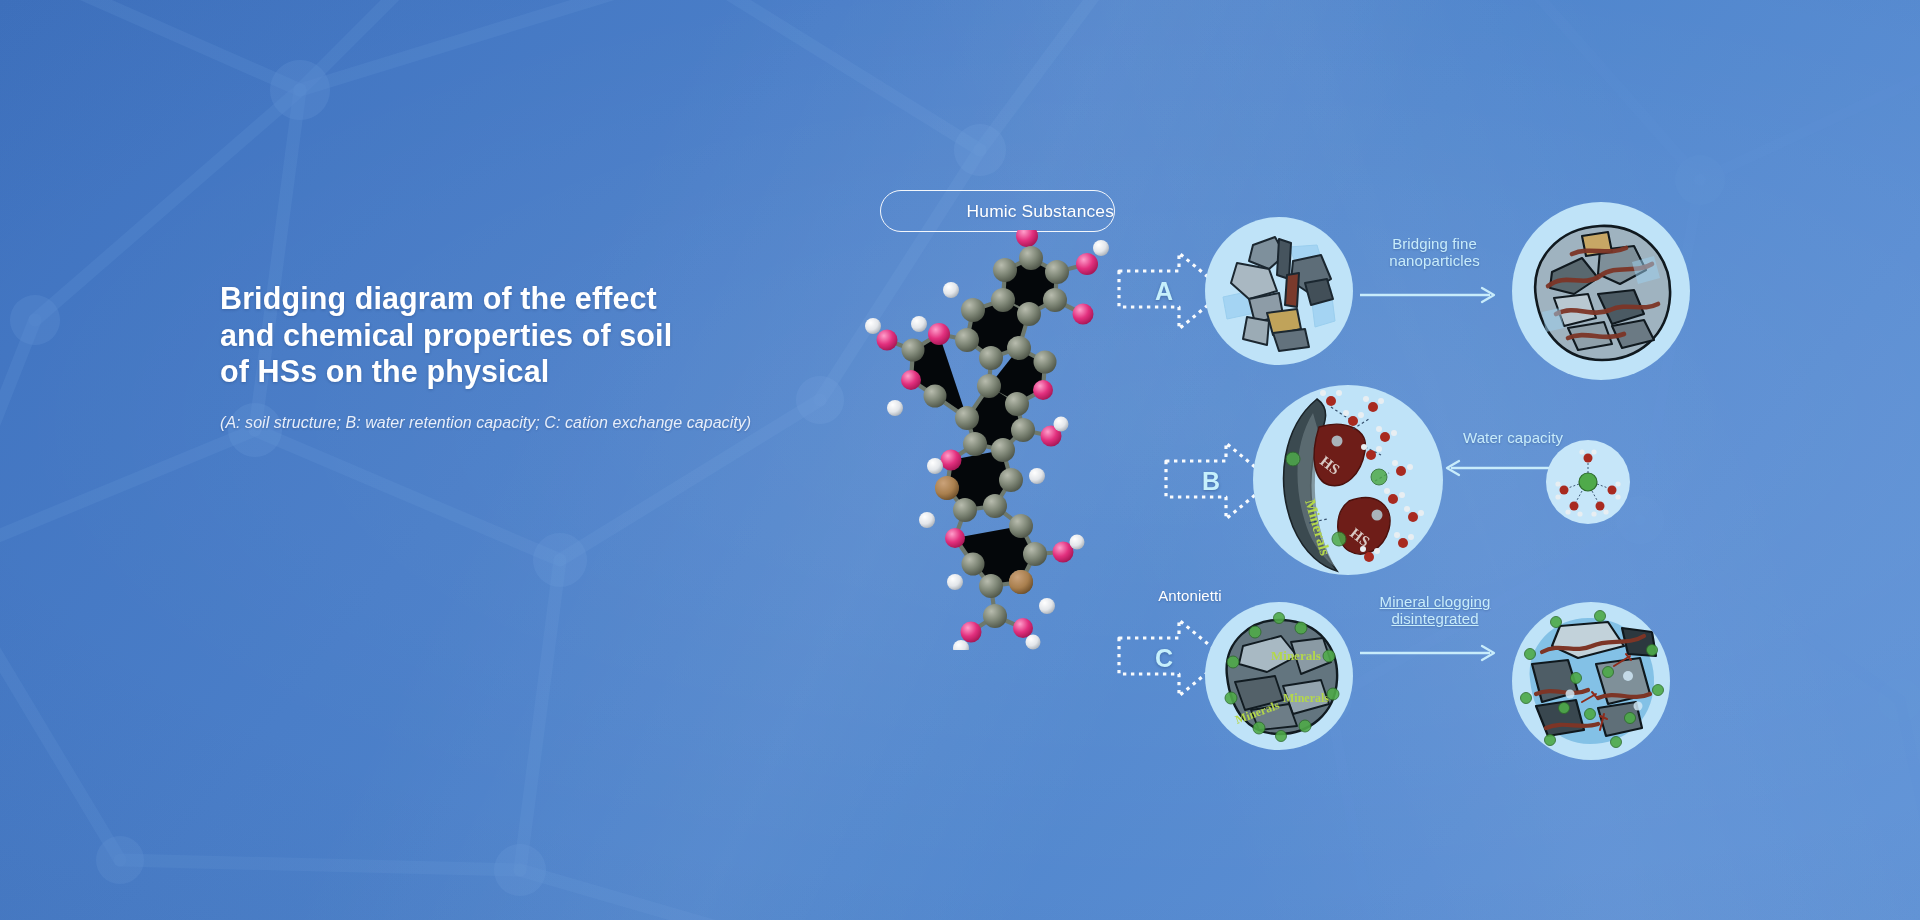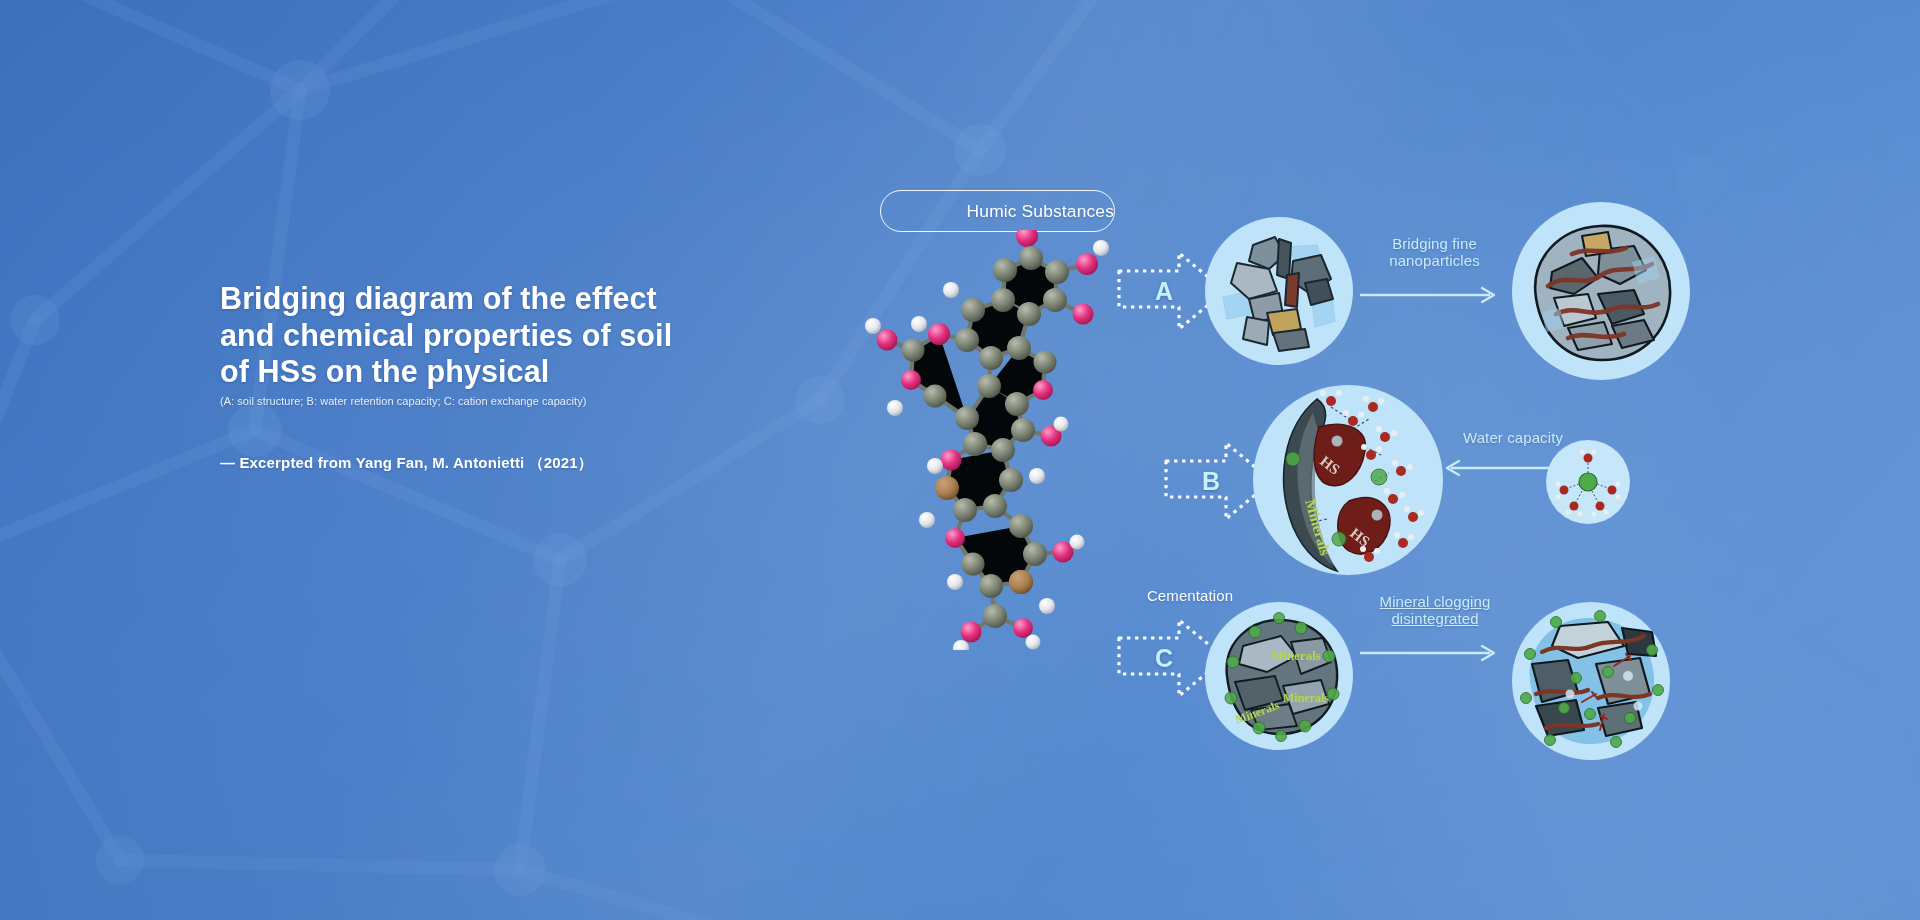--- a/index.html
+++ b/index.html
@@ -33,22 +33,22 @@
   }
 
   
   #text-block { position:absolute; left:220px; top:280px; width:720px; z-index:6; }
   #page-title {
     color:#ffffff; font-size:30.5px; font-weight:bold; line-height:36.5px;
     letter-spacing:.1px; text-shadow:0 1px 3px rgba(20,45,95,.30);
   }
   #page-title span { display:block; }
   #subtitle-caption {
-    margin-top:1px; color:#e7eefa; font-size:11px; line-height:20px;
-    letter-spacing:.05px; text-shadow:0 1px 2px rgba(20,45,95,.25);
+    margin-top:23px; color:#e7eefa; font-size:16px; line-height:20px;
+    letter-spacing:.05px; text-shadow:0 1px 2px rgba(20,45,95,.25);font-style:italic;
   }
   #attribution {
     margin-top:43px; color:#ffffff; font-size:15px; font-weight:bold;
     letter-spacing:.15px; text-shadow:0 1px 2px rgba(20,45,95,.25);
   }
 
   
   #diagram { position:absolute; left:0; top:0; width:1920px; height:920px; z-index:5; }
 
   .hs-pill {
@@ -141,21 +141,20 @@
   <div id="bg-vignette"></div>
 </div>
 
 <div id="text-block">
   <div id="page-title">
     <span>Bridging diagram of the effect</span>
     <span>and chemical properties of soil</span>
     <span>of HSs on the physical</span>
   </div>
   <div id="subtitle-caption">(A: soil structure; B: water retention capacity; C: cation exchange capacity)</div>
-  <div id="attribution">— Excerpted from Yang Fan, M. Antonietti （2021）</div>
 </div>
 
 <div id="diagram">
 
   <div class="hs-pill">
     <span>Humic Substances</span>
   </div>
 
   <svg style="position:absolute;left:855px;top:230px;width:340px;height:420px;" viewBox="0 0 340 420">
     <defs>
@@ -475,21 +474,21 @@
     </svg>
   </div>
 
   <svg style="position:absolute;left:1113px;top:612px;width:120px;height:92px;" viewBox="0 0 120 92">
     <path d="M6 26 L66 26 L66 8 L112 46 L66 84 L66 62 L6 62 Z" fill="none" stroke="#ffffff" stroke-width="3.2" stroke-dasharray="3.4 4.6" stroke-linejoin="round" opacity="0.96"></path>
   </svg>
   <div class="letter-marker" style="left:1113px;top:612px;width:120px;height:92px;">
     <span>C</span>
   </div>
   <div class="stage-label white" style="left:1125px;top:588px;width:130px;">
-    <span>Cementation</span>
+    <span>Antonietti</span>
   </div>
 
   <div class="panel" style="left:1205px;top:602px;width:148px;height:148px;">
     <svg viewBox="0 0 148 148" style="width:100%;height:100%;">
       <path d="M22 74 C18 40 46 16 78 18 C114 20 134 46 132 78 C130 112 104 132 74 132 C44 132 26 110 22 74 Z" fill="#63757f" stroke="#111b21" stroke-width="2.4"></path>
       <g stroke="#111b21" stroke-width="1.9" stroke-linejoin="round">
         <path d="M38 44 L76 34 L92 54 L62 70 L34 62 Z" fill="#a8b9c3"></path>
         <path d="M86 40 L118 36 L126 60 L96 72 Z" fill="#8a9aa4"></path>
         <path d="M30 80 L70 74 L78 98 L40 108 Z" fill="#536169"></path>
         <path d="M78 84 L116 78 L124 102 L88 112 Z" fill="#93a4ae"></path>

